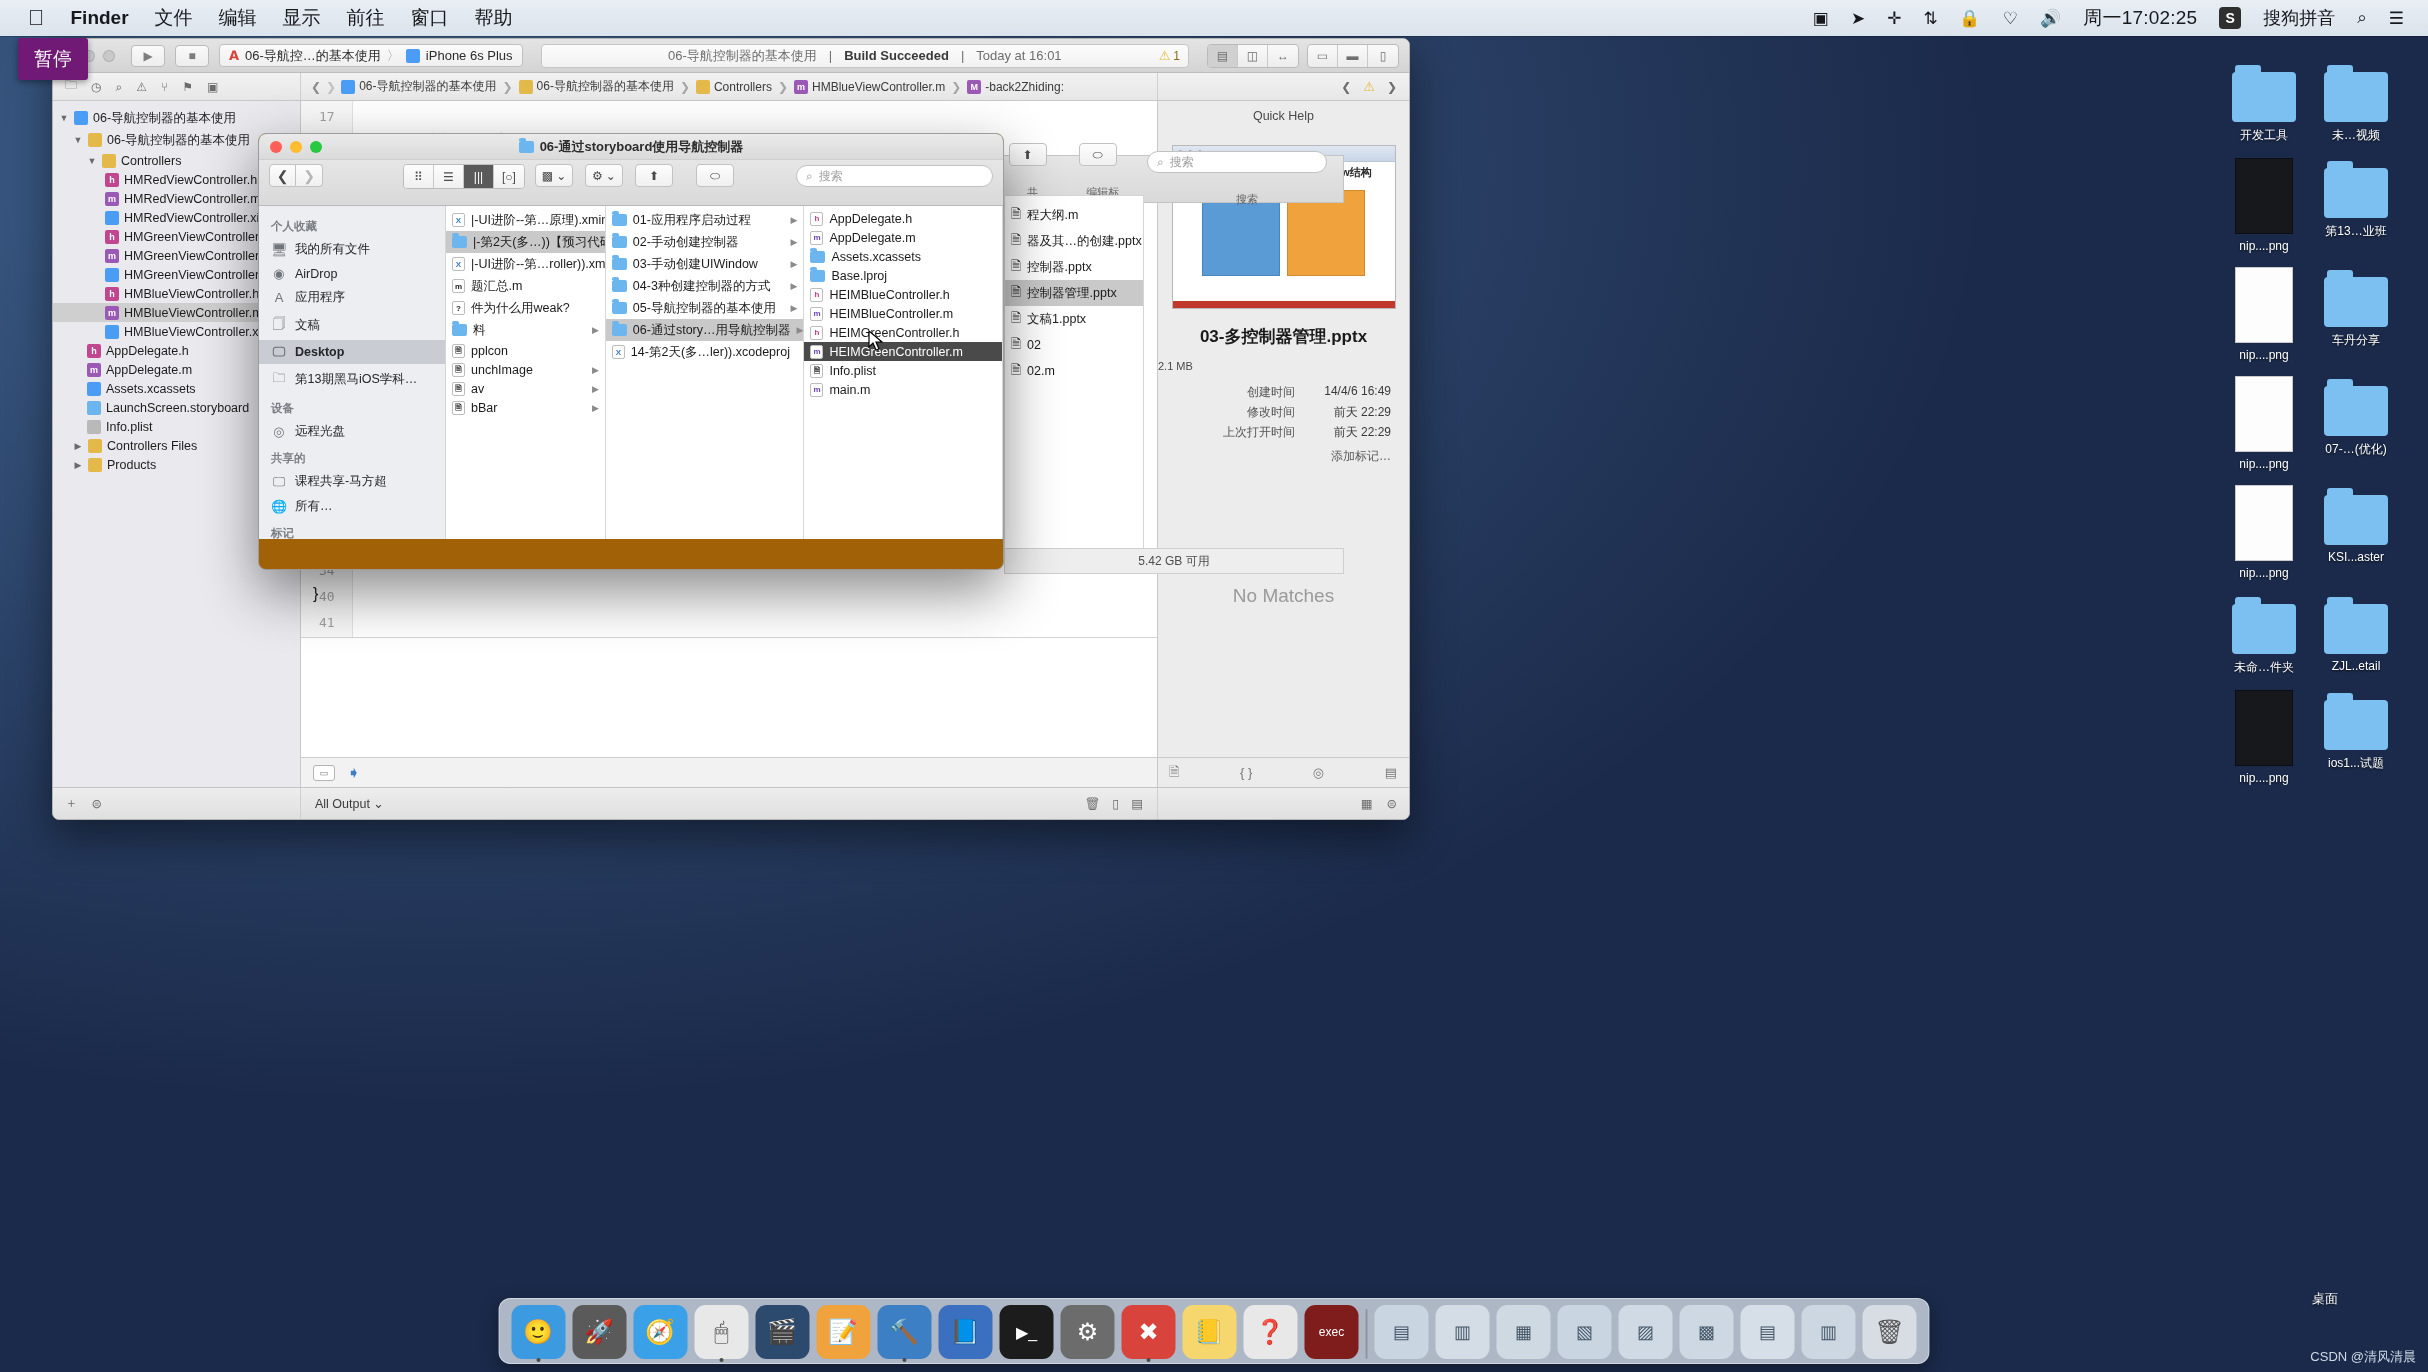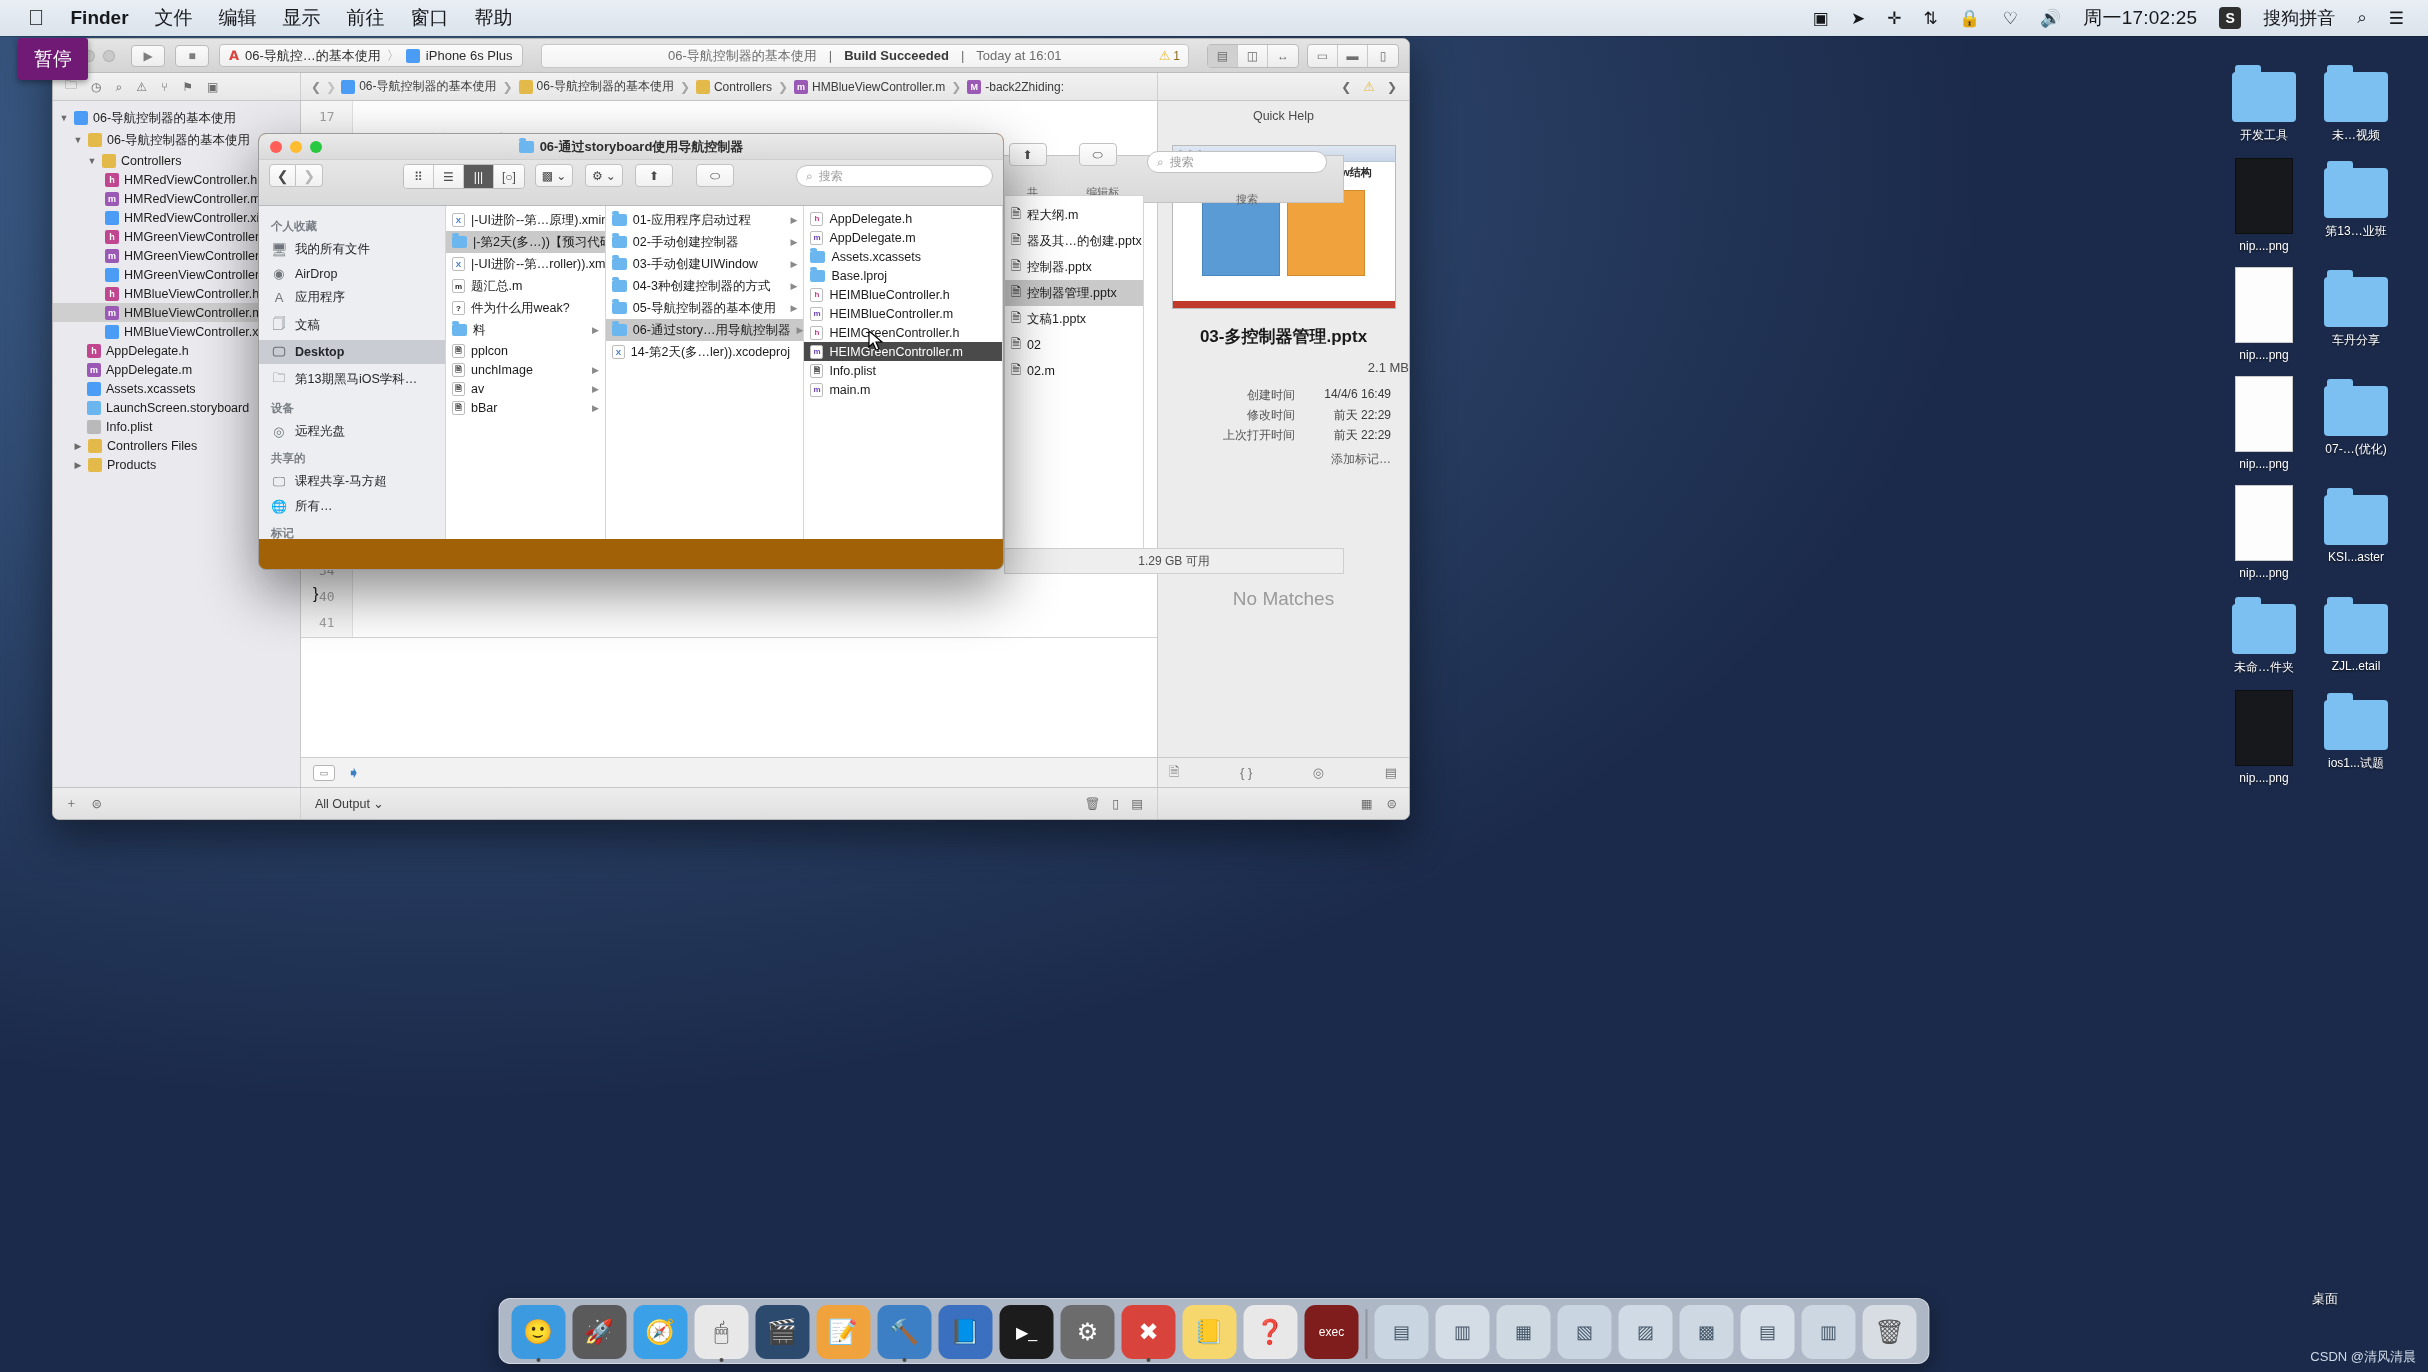--- a/index.html
+++ b/index.html
@@ -121,21 +121,21 @@
     position:relative; overflow:hidden;
   }
   .qh-hdr { height:16px; background:linear-gradient(180deg,#dfe7f2,#c9d6e8); border-bottom:1px solid #b9c6d8;
     font-size:7px; color:#3b4a5e; display:flex; align-items:center; padding-left:4px; gap:3px;}
   .qh-cap { text-align:center; font-size:11px; color:#2b2b2b; padding-top:3px; font-weight:bold;}
   .qh-boxes { display:flex; gap:7px; justify-content:center; padding-top:10px; }
   .qh-b1 { width:78px; height:86px; background:#5b9bd5; border:1px solid #4a86bb; }
   .qh-b2 { width:78px; height:86px; background:#f0a33c; border:1px solid #d08c2c; }
   .qh-bar { position:absolute; left:0; right:0; bottom:0; height:7px; background:#c0392b; }
   .file-title { text-align:center; font-size:17px; color:#1a1a1a; margin-top:16px; font-weight:bold; }
-  .file-size { text-align:right; font-size:13px; color:#4a4a4a; margin-top:12px; }
+  .file-size { text-align:left; font-size:11px; color:#4a4a4a; margin-top:12px; }
   .meta { margin-top:10px; font-size:12px; color:#3a3a3a; }
   .meta-row { display:flex; justify-content:flex-end; gap:10px; padding:1.5px 18px; }
   .meta-k { color:#555; }
   .meta-v { min-width:86px; text-align:right; }
   .tag-link { text-align:right; padding:6px 18px 0; font-size:12px; color:#5a5a5a; }
   .nomatch { text-align:center; color:#9a9a9a; font-size:19px; margin-top:120px; }
   .insp-bottom { position:absolute; right:0; bottom:32px; width:252px; height:30px;
     border-top:1px solid #c9c9c9; display:flex; align-items:center; justify-content:space-between;
     padding:0 12px; color:#777; font-size:13px; }
 
@@ -589,21 +589,21 @@
         <span>🗎</span>
         <span>02</span>
       </div>
     <div class="crow">
         <span>🗎</span>
         <span>02.m</span>
       </div>
   </div>
   <div style="position:absolute; left:1004px; top:548px; width:340px; height:26px; background:#eee;
               border:1px solid #cfcfcf; z-index:56; font-size:12px; color:#4d4d4d; display:flex;
-              align-items:center; justify-content:center;">1.29 GB 可用</div>
+              align-items:center; justify-content:center;">5.42 GB 可用</div>
   <div style="position:absolute; left:990px; top:155px; width:354px; height:48px; background:linear-gradient(180deg,#e6e6e6,#d9d9d9);
               border:1px solid #c4c4c4; z-index:54; display:flex; align-items:center; gap:18px; padding:0 16px;">
     <div class="tb-group">
       <div class="tb-pill">⬆</div>
       <div class="tb-label">共享</div>
     </div>
     <div class="tb-group">
       <div class="tb-pill">⬭</div>
       <div class="tb-label">编辑标记</div>
     </div>

